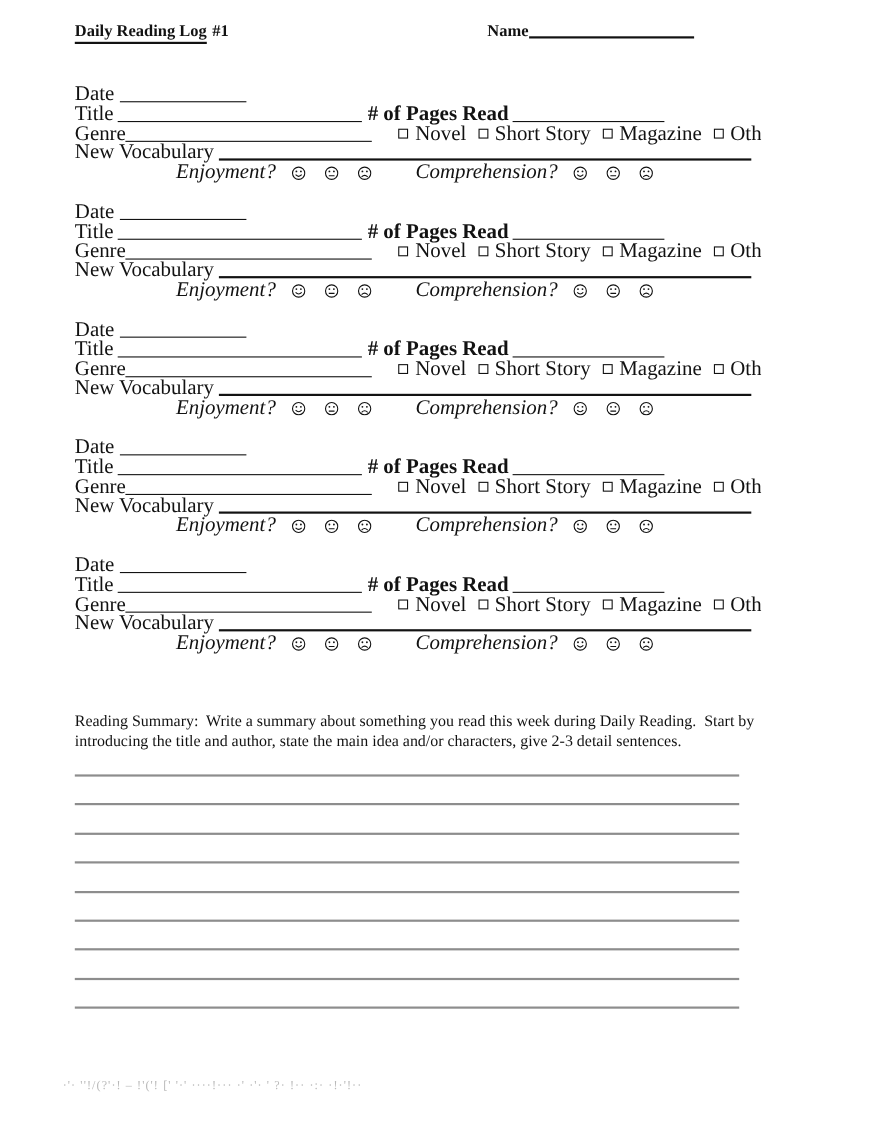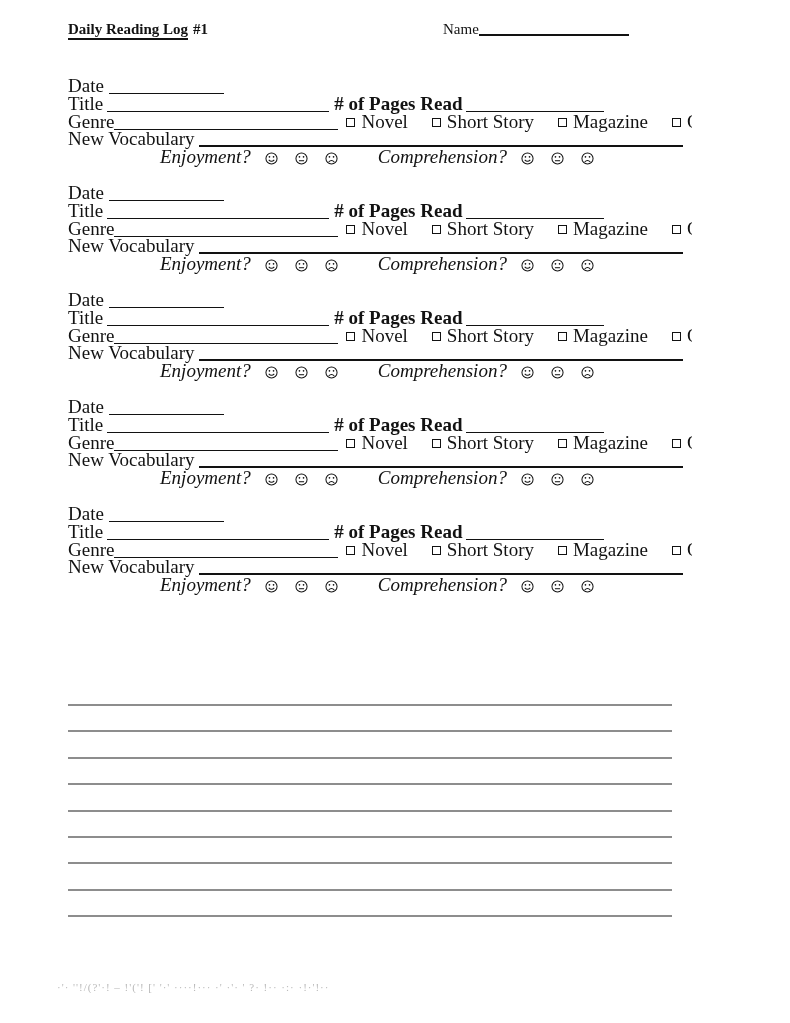--- a/index.html
+++ b/index.html
@@ -4,35 +4,35 @@
 <style>
   html,body{margin:0;padding:0;background:#ffffff;}
   .page{
     position:relative;width:692px;height:1023px;background:#ffffff;
     font-family:"Liberation Serif", serif;color:#121212;overflow:hidden;
   }
   
   .header-title{position:absolute;left:68px;top:21px;font-size:15px;font-weight:bold;white-space:nowrap;}
   .header-title .underlined{border-bottom:2px solid #121212;padding-bottom:1px;}
   .header-title .suffix{margin-left:5px;}
-  .name-field{position:absolute;left:443px;top:21px;font-size:15px;font-weight:normal;white-space:nowrap;}
+  .name-field{position:absolute;left:443px;top:21px;font-size:15px;font-weight:bold;white-space:nowrap;}
   .name-field .blank{display:inline-block;width:150px;border-bottom:2px solid #121212;vertical-align:-2px;height:12px;}
   
   #entries{position:absolute;left:68px;top:77px;width:660px;}
   .entry{height:89px;margin-bottom:18px;}
   .row{font-size:19px;line-height:17.8px;white-space:nowrap;height:17.8px;}
   .fill{display:inline-block;border-bottom:1px solid #121212;height:11px;vertical-align:-2px;}
   .u-date{width:115px;margin-left:5px;}
   .u-title{width:222px;margin-left:4px;}
   .u-pages{width:138px;margin-left:4px;}
   .u-genre{width:224px;}
   .u-vocab{width:484px;margin-left:5px;border-bottom-width:2px;}
   .pages-label{margin-left:5px;font-weight:bold;}
-  .opt{margin-left:24px;}
-  .opt.first{margin-left:8px;}
+  .opt{margin-left:11px;}
+  .opt.first{margin-left:24px;}
   .cb{display:inline-block;width:7px;height:7px;border:1px solid #121212;margin-right:6px;vertical-align:1px;}
   .rating-row{padding-left:92px;font-style:italic;}
   .face{display:inline-block;vertical-align:-2px;}
   .face svg{display:block;}
   .f1{margin-left:14px;}
   .fgap{margin-left:17px;}
   .comp-label{margin-left:40px;}
   
   .summary{position:absolute;left:68px;top:648px;width:648px;font-size:14.5px;line-height:17.8px;}
   .summary p{margin:0;white-space:pre-wrap;}
@@ -292,20 +292,23 @@
             </svg></span><span class="face fgap"><svg width="13" height="13" viewBox="-7 -7 14 14">
               <circle cx="0" cy="0" r="6" fill="none" stroke="#121212" stroke-width="1.1"></circle>
               <circle cx="-2.2" cy="-1.8" r="0.9" fill="#121212"></circle>
               <circle cx="2.2" cy="-1.8" r="0.9" fill="#121212"></circle>
               <path d="M -3 3.6 Q 0 0.6 3 3.6" fill="none" stroke="#121212" stroke-width="1.1"></path>
             </svg></span>
       </div>
     </div>
   </div>
 
+  <div class="summary">
+    <p><span>Reading Summary:</span><span>  Write a summary about something you read this week during Daily Reading.  Start by introducing the title and author, state the main idea and/or characters, give 2-3 detail sentences.</span></p>
+  </div>
 
   <div id="writing-lines">
       <div class="wline"></div>
       <div class="wline"></div>
       <div class="wline"></div>
       <div class="wline"></div>
       <div class="wline"></div>
       <div class="wline"></div>
       <div class="wline"></div>
       <div class="wline"></div>

